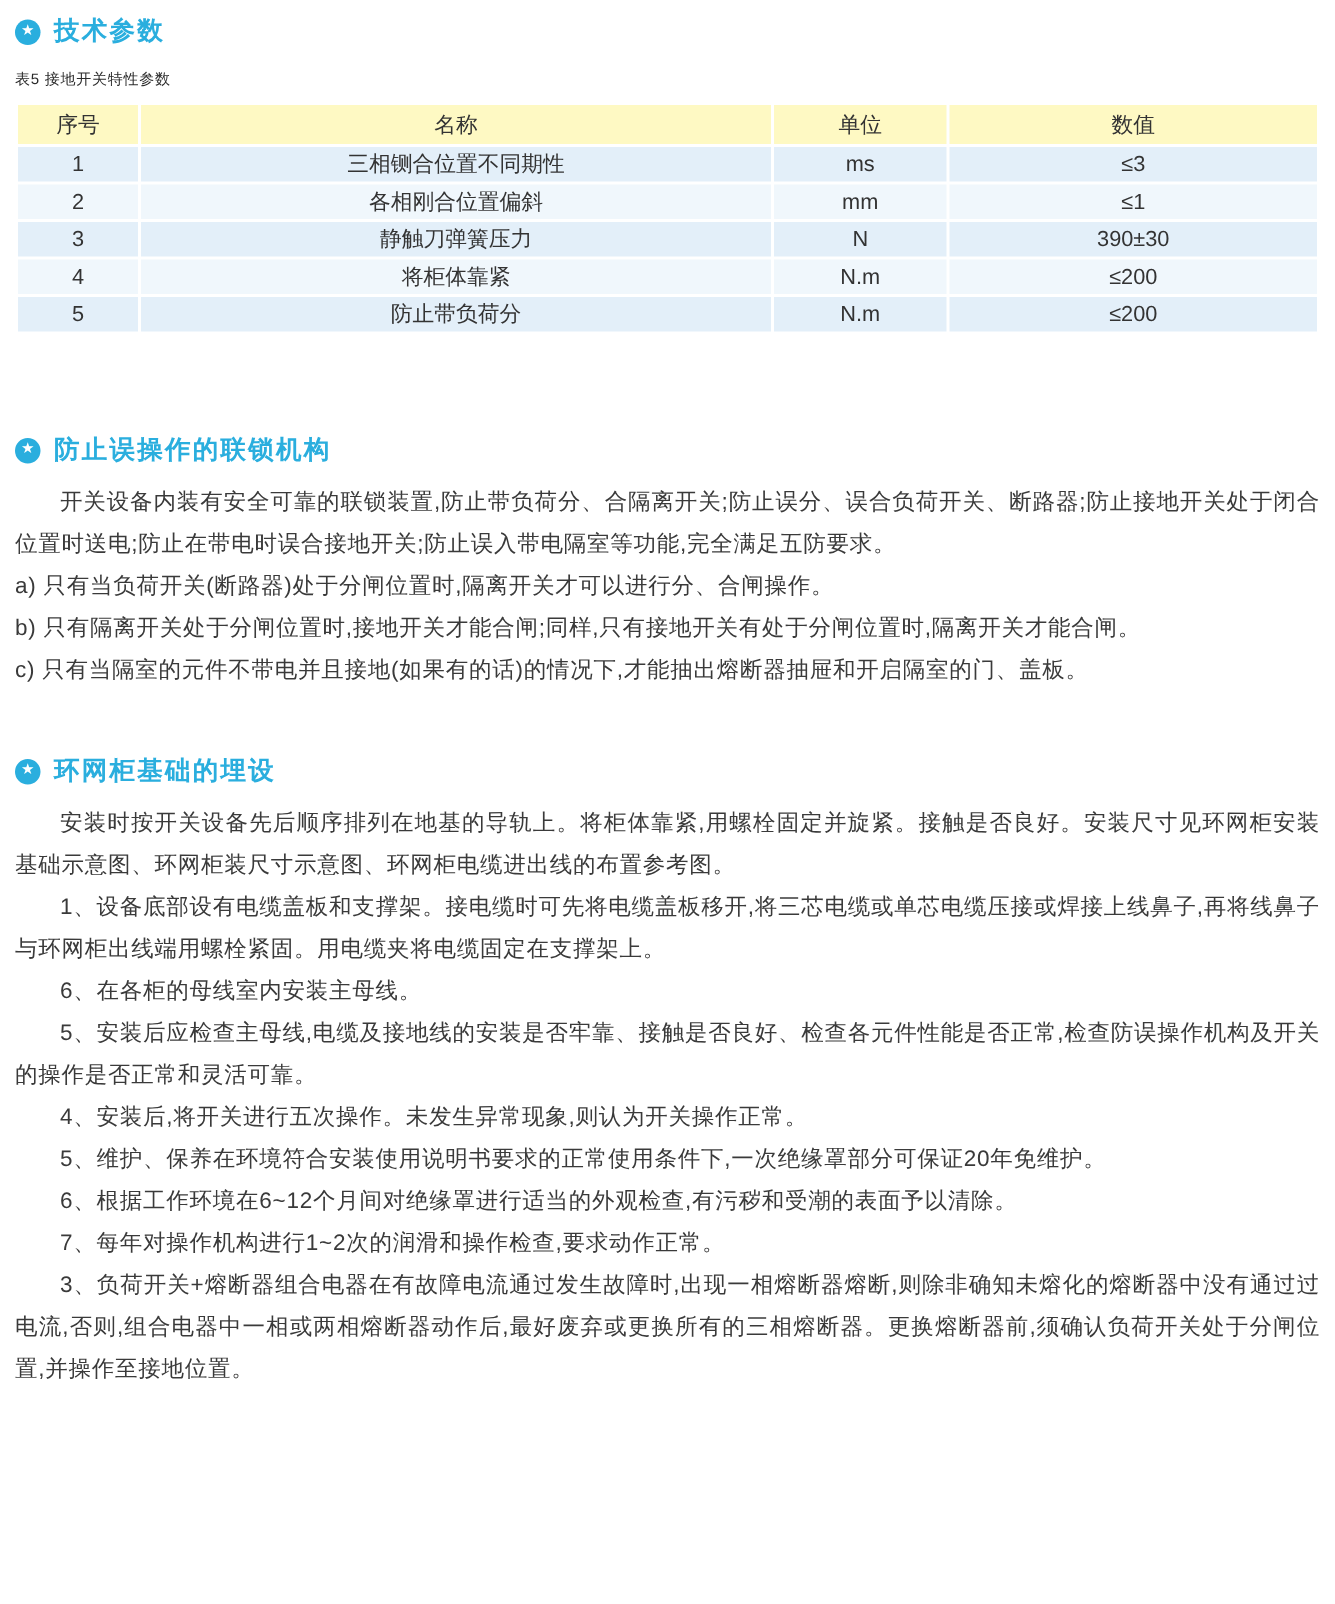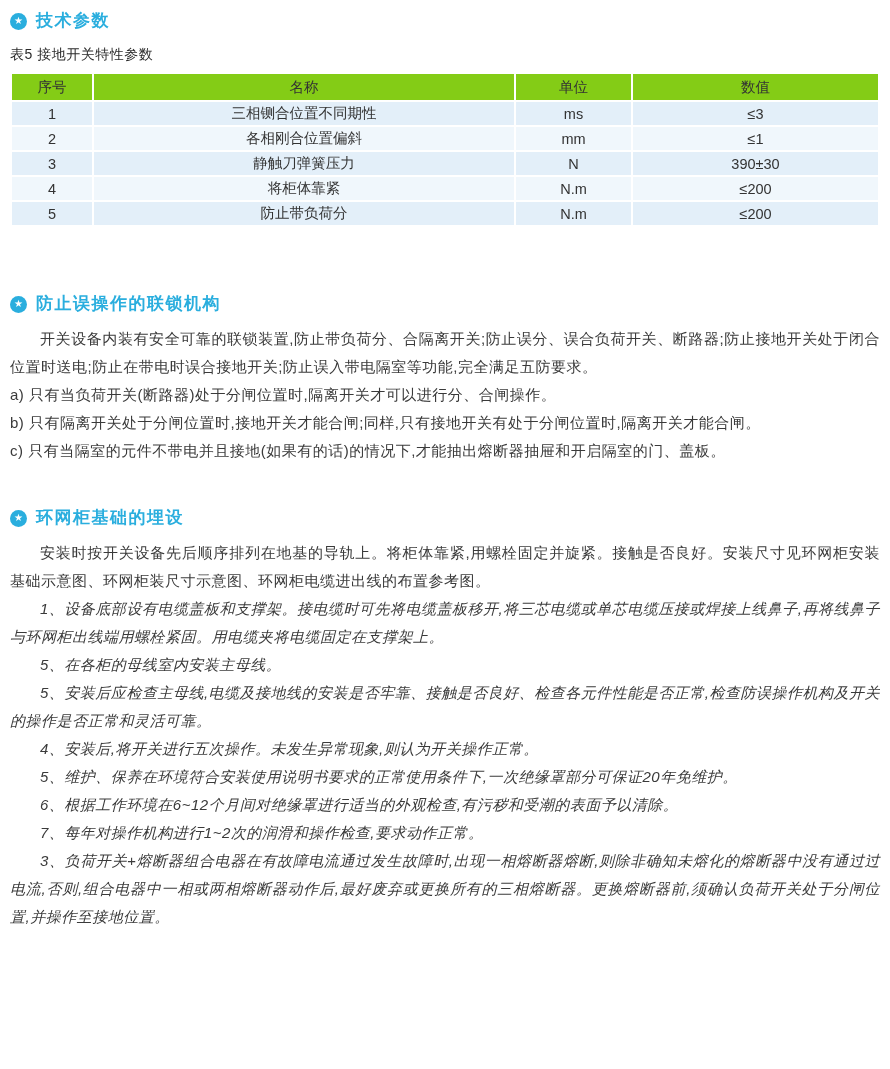--- a/index.html
+++ b/index.html
@@ -20,42 +20,42 @@
   .badge-icon {
     width: 17px; height: 17px; border-radius: 50%;
     background: #2aaede; color: #ffffff; flex: 0 0 17px;
     display: inline-flex; align-items: center; justify-content: center;
     font-size: 10px; line-height: 1; letter-spacing: 0;
   }
   .mt-sec2 { margin-top: 66px; }
   .mt-sec3 { margin-top: 42px; }
 
   
-  .table-caption { font-size: 14px; color: #2b2b2b; margin: 14px 0 8px 0; letter-spacing: 0.5px; }
+  .table-caption { font-size: 10px; color: #2b2b2b; margin: 14px 0 8px 0; letter-spacing: 0.5px; }
   table.params {
     width: 870px; border-collapse: separate; border-spacing: 2px;
     font-size: 14.5px; color: #333333; table-layout: fixed;
   }
   table.params th { font-weight: normal; height: 24px; }
   table.params td { height: 21px; }
   table.params th, table.params td { text-align: center; vertical-align: middle; padding: 1px 2px; }
   th.c-name, td.c-name { text-align: left; padding-left: 28px; }
   col.c0 { width: 80px; } col.c1 { width: 420px; } col.c2 { width: 115px; } col.c3 { width: 245px; }
-  tr.head th { background: #84cc16; }
+  tr.head th { background: #fef9c3; }
   tr.odd td { background: #e3eff9; }
   tr.even td { background: #f0f7fc; }
 
   
   .para {
     font-size: 15px; line-height: 28px; margin: 0;
     text-align: justify; letter-spacing: 0.5px; color: #3a3a3a;
   }
   .indent { text-indent: 2em; }
   .intro-gap { margin-top: 10px; }
-  .items-gap { margin-top: 0; font-style: italic; }
+  .items-gap { margin-top: 0; }
 </style>
 </head>
 <body>
 
 <div class="page">
 
   <div>
     <h2 class="sec-title">
       <span class="badge-icon">★</span>
       <span>技术参数</span>
@@ -125,21 +125,21 @@
   </div>
 
   <div>
     <h2 class="sec-title mt-sec3">
       <span class="badge-icon">★</span>
       <span>环网柜基础的埋设</span>
     </h2>
     <p class="para indent intro-gap">安装时按开关设备先后顺序排列在地基的导轨上。将柜体靠紧,用螺栓固定并旋紧。接触是否良好。安装尺寸见环网柜安装基础示意图、环网柜装尺寸示意图、环网柜电缆进出线的布置参考图。</p>
     <div class="items-gap">
       <p class="para indent">1、设备底部设有电缆盖板和支撑架。接电缆时可先将电缆盖板移开,将三芯电缆或单芯电缆压接或焊接上线鼻子,再将线鼻子与环网柜出线端用螺栓紧固。用电缆夹将电缆固定在支撑架上。</p>
-      <p class="para indent">5、在各柜的母线室内安装主母线。</p>
+      <p class="para indent">6、在各柜的母线室内安装主母线。</p>
       <p class="para indent">5、安装后应检查主母线,电缆及接地线的安装是否牢靠、接触是否良好、检查各元件性能是否正常,检查防误操作机构及开关的操作是否正常和灵活可靠。</p>
       <p class="para indent">4、安装后,将开关进行五次操作。未发生异常现象,则认为开关操作正常。</p>
       <p class="para indent">5、维护、保养在环境符合安装使用说明书要求的正常使用条件下,一次绝缘罩部分可保证20年免维护。</p>
       <p class="para indent">6、根据工作环境在6~12个月间对绝缘罩进行适当的外观检查,有污秽和受潮的表面予以清除。</p>
       <p class="para indent">7、每年对操作机构进行1~2次的润滑和操作检查,要求动作正常。</p>
       <p class="para indent">3、负荷开关+熔断器组合电器在有故障电流通过发生故障时,出现一相熔断器熔断,则除非确知未熔化的熔断器中没有通过过电流,否则,组合电器中一相或两相熔断器动作后,最好废弃或更换所有的三相熔断器。更换熔断器前,须确认负荷开关处于分闸位置,并操作至接地位置。</p>
     </div>
   </div>
 
 </div>

